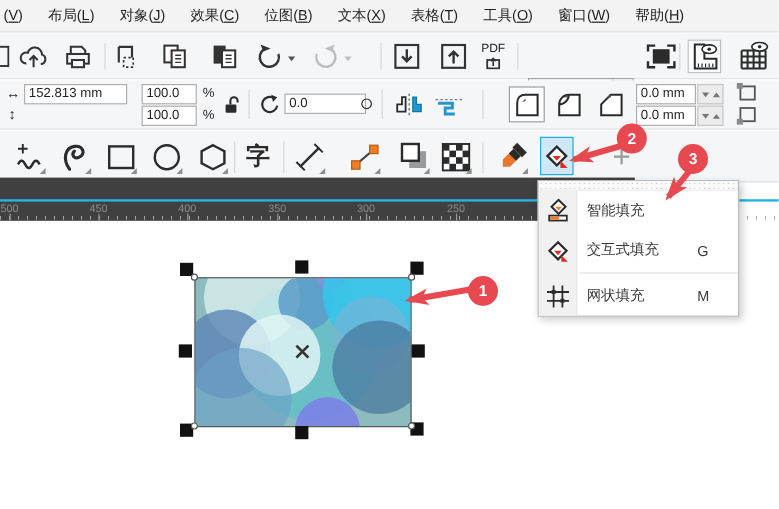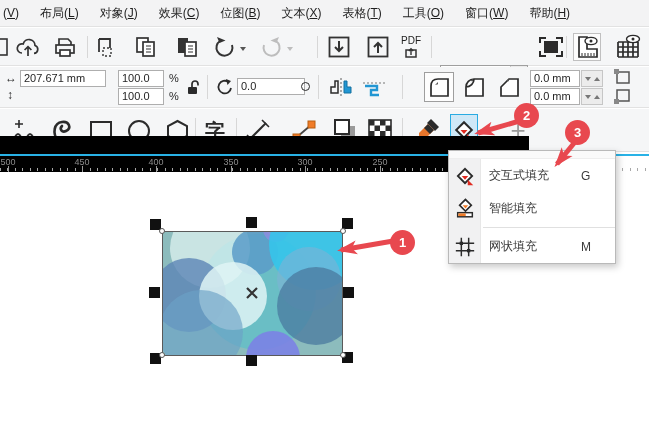--- a/index.html
+++ b/index.html
@@ -7,21 +7,21 @@
   body { font-family:"Liberation Sans","DejaVu Sans",sans-serif; background:#fff; position:relative; font-size:12px; color:#2b2b2b; }
 
   
   .menubar { position:absolute; left:0; top:0; width:649px; height:27px; background:#f3f3f4; border-bottom:1px solid #e2e2e2; display:flex; align-items:center; padding-left:3px; }
   .menu-item { margin-right:21px; color:#1f1f1f; white-space:nowrap; cursor:default; }
   .menu-item u { text-decoration:underline; }
 
   .stdbar { position:absolute; left:0; top:28px; width:649px; height:38px; background:#f5f6f7; border-bottom:1px solid #e2e2e2; }
   .propbar { position:absolute; left:0; top:67px; width:649px; height:41px; background:#f5f6f7; border-bottom:1px solid #e2e2e2; }
   .toolbox { position:absolute; left:0; top:109px; width:649px; height:43px; background:#f5f6f7; border-bottom:1px solid #e0e0e0; }
-  .rulerband { position:absolute; left:0; top:136px; width:529px; height:36px; background:#000000; }
+  .rulerband { position:absolute; left:0; top:148px; width:529px; height:36px; background:#404040; }
   .canvas { position:absolute; left:0; top:188px; width:649px; height:236px; background:#ffffff; }
 
   .abs { position:absolute; }
   .sep { position:absolute; width:1px; background:#d7d7d7; }
   .ic { position:absolute; display:flex; align-items:center; justify-content:center; }
   .chev { width:0; height:0; border-left:3px solid transparent; border-right:3px solid transparent; border-top:4px solid #555; }
   .chev.dis { border-top-color:#bdbdbd; }
 
   
   .combo { position:absolute; left:440px; top:37px; width:88px; height:21px; background:#fff; border:1px solid #9f9f9f; display:flex; align-items:center; }
@@ -195,21 +195,21 @@
         <path d="M3 8 h20 M3 13 h20 M3 18 h20 M3 23 h20 M3 8 v15 M8 8 v15 M13 8 v15 M18 8 v15 M23 8 v15" stroke="#2b2b2b" stroke-width="1.7"></path>
         <ellipse cx="18" cy="5" rx="6.5" ry="3.6" fill="#fff" stroke="#2b2b2b" stroke-width="1.4"></ellipse>
         <circle cx="18" cy="5" r="1.5" fill="#2b2b2b"></circle>
       </svg>
   </div>
 </div>
 
 <div class="propbar">
   <span class="plbl" style="left:5px;top:4px;font-size:12px">↔</span>
   <span class="plbl" style="left:7px;top:21px;font-size:12px">↕</span>
-  <div class="pbox" style="left:20px;top:3px;width:86px">207.671 mm</div>
+  <div class="pbox" style="left:20px;top:3px;width:86px">152.813 mm</div>
   <div class="pbox" style="left:118px;top:3px;width:46px">100.0</div>
   <div class="pbox" style="left:118px;top:21px;width:46px">100.0</div>
   <span class="plbl" style="left:169px;top:5px">%</span>
   <span class="plbl" style="left:169px;top:23px">%</span>
   <div class="ic" style="left:185px;top:11px;width:16px;height:18px">
     <svg width="15" height="17" viewBox="0 0 15 17">
         <path d="M6 8 V5 a3 3 0 0 1 6 0 v1.5" fill="none" stroke="#2b2b2b" stroke-width="1.7"></path>
         <rect x="2" y="8" width="9" height="7" rx="1" fill="#2b2b2b"></rect>
       </svg>
   </div>
@@ -417,39 +417,39 @@
 <div class="cnode" style="left:159px;top:352px;z-index:32"></div>
 <div class="cnode" style="left:340px;top:352px;z-index:32"></div>
 
 <div class="flyout">
   <div class="grip"></div>
   <div class="body">
     <div class="gutter"></div>
     <div class="fitem">
       <span class="fic">
         <svg width="22" height="22" viewBox="0 0 24 24">
-            <rect x="6.5" y="6.5" width="11" height="11" transform="rotate(45 12 12)" fill="#fff" stroke="#2b2b2b" stroke-width="2"></rect>
-            <polygon points="8.5,12 15.5,12 12,16" fill="#e02b20"></polygon>
-            <polygon points="15,16 21,22 15,22" fill="#e02b20"></polygon>
-          </svg>
-      </span>
-      <span class="flabel">交互式填充</span>
-      <span class="fkey">G</span>
-    </div>
-    <div class="fitem">
-      <span class="fic">
-        <svg width="22" height="22" viewBox="0 0 24 24">
             <rect x="8" y="3.5" width="9" height="9" transform="rotate(45 12.5 8)" fill="#fff" stroke="#2b2b2b" stroke-width="1.8"></rect>
             <polygon points="9.5,8 15.5,8 12.5,11.5" fill="#f07c28"></polygon>
             <rect x="4" y="16" width="16" height="4.5" fill="#fff" stroke="#2b2b2b" stroke-width="1.6"></rect>
             <rect x="4.8" y="16.8" width="8" height="2.9" fill="#f07c28"></rect>
           </svg>
       </span>
       <span class="flabel">智能填充</span>
       <span class="fkey"></span>
+    </div>
+    <div class="fitem">
+      <span class="fic">
+        <svg width="22" height="22" viewBox="0 0 24 24">
+            <rect x="6.5" y="6.5" width="11" height="11" transform="rotate(45 12 12)" fill="#fff" stroke="#2b2b2b" stroke-width="2"></rect>
+            <polygon points="8.5,12 15.5,12 12,16" fill="#e02b20"></polygon>
+            <polygon points="15,16 21,22 15,22" fill="#e02b20"></polygon>
+          </svg>
+      </span>
+      <span class="flabel">交互式填充</span>
+      <span class="fkey">G</span>
     </div>
     <div class="fsep"></div>
     <div class="fitem">
       <span class="fic">
         <svg width="22" height="22" viewBox="0 0 24 24">
             <path d="M8 2 v20 M16 2 v20 M2 8 h20 M2 16 h20" stroke="#2b2b2b" stroke-width="1.6" fill="none"></path>
             <rect x="6.2" y="6.2" width="3.6" height="3.6" fill="#2b2b2b"></rect>
             <rect x="14.2" y="14.2" width="3.6" height="3.6" fill="#2b2b2b"></rect>
           </svg>
       </span>

